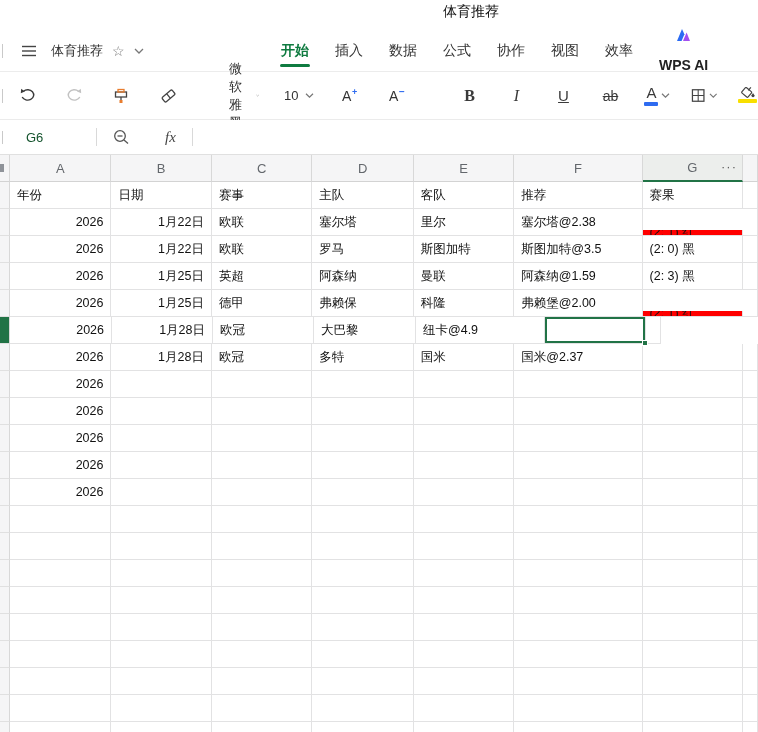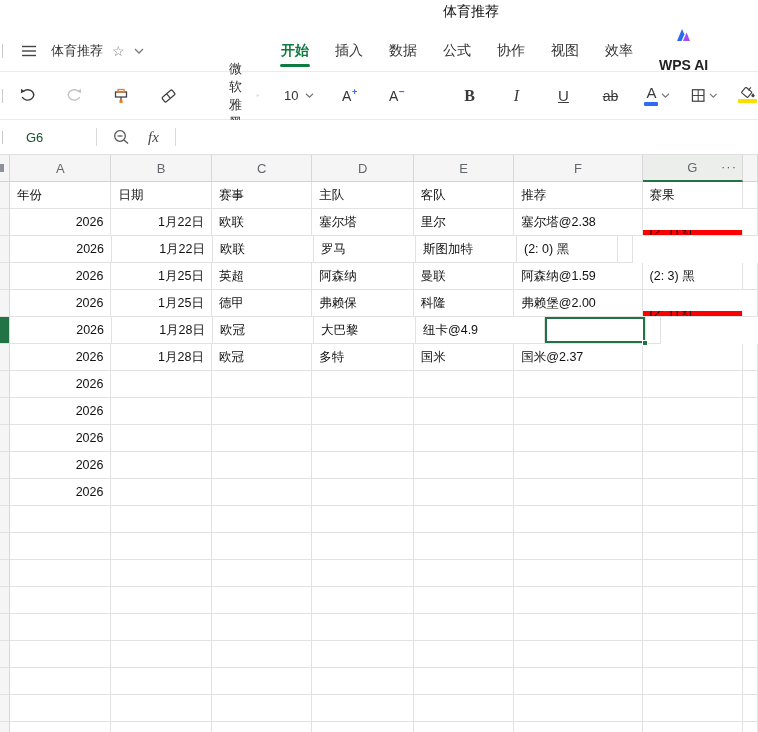--- a/index.html
+++ b/index.html
@@ -40,21 +40,21 @@
   .fc { position:relative; font-size:15px; padding:0 2px 6px 2px; }
   .fc .bar { position:absolute; left:0; right:0; bottom:1px; height:4px; border-radius:1px; }
   .style-label { font-size:13px; color:#333; }
 
   
   .formulabar { position:relative; height:35px; background:#fff; border-bottom:1px solid #e0e0e0;
                 display:flex; align-items:center; }
   .formulabar::before { content:""; position:absolute; left:2px; top:11px; width:1px; height:13px; background:#c9c9c9; }
   .namebox { width:96px; padding-left:26px; font-size:13px; color:#14532d; }
   .fsep { width:1px; height:18px; background:#d9d9d9; }
-  .fb-icons { display:flex; align-items:center; gap:18px; padding:0 16px; }
+  .fb-icons { display:flex; align-items:center; gap:35px; padding:0 16px; }
   .fx { font-family:"Liberation Serif", serif; font-style:italic; font-size:15px; color:#444; }
   .formula-input { flex:1; height:100%; font-size:13px; color:#333; display:flex; align-items:center; }
 
   
   .grid { position:relative; }
   .grow { display:flex; height:27px; }
   .cell { border-right:1px solid #e2e2e3; border-bottom:1px solid #e2e2e3; background:#fff;
           font-size:12.5px; color:#111; padding:0 7px; display:flex; align-items:center;
           white-space:nowrap; overflow:hidden; }
   .rh   { width:10px; min-width:10px; background:#f5f5f6; border-right:1px solid #d8d8d8;
@@ -293,20 +293,21 @@
       <div class="cell cg red">(2: 1) 红</div>
       <div class="cell chh"></div>
     </div>
     <div class="grow">
       <div class="cell rh"></div>
       <div class="cell ca num">2026</div>
       <div class="cell cb num">1月22日</div>
       <div class="cell cc">欧联</div>
       <div class="cell cd">罗马</div>
       <div class="cell ce">斯图加特</div>
+      <div class="cell cf">斯图加特@3.5</div>
       <div class="cell cg">(2: 0) 黑</div>
       <div class="cell chh"></div>
     </div>
     <div class="grow">
       <div class="cell rh"></div>
       <div class="cell ca num">2026</div>
       <div class="cell cb num">1月25日</div>
       <div class="cell cc">英超</div>
       <div class="cell cd">阿森纳</div>
       <div class="cell ce">曼联</div>

